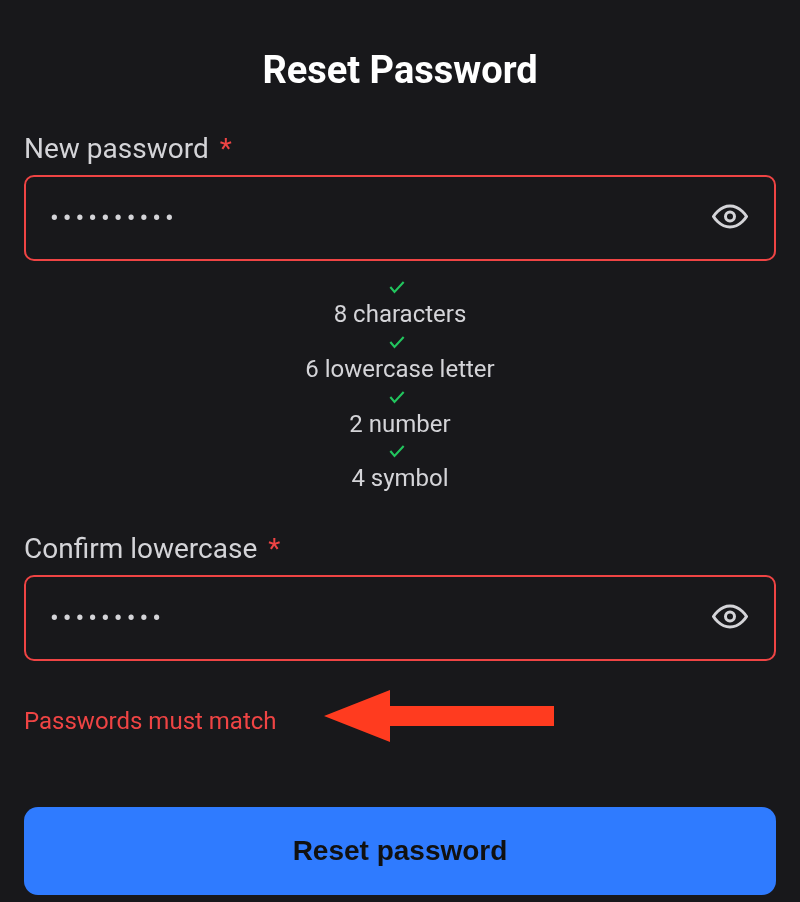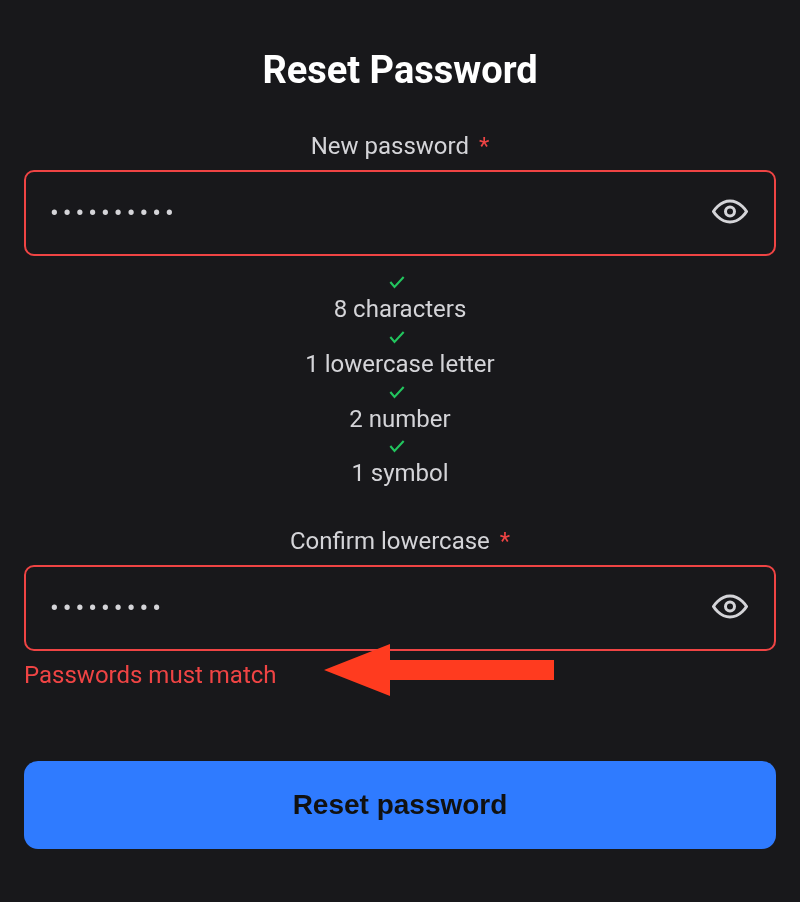--- a/index.html
+++ b/index.html
@@ -24,24 +24,23 @@
       font-weight: 700;
       text-align: center;
       margin-top: 24px;
       margin-bottom: 40px;
     }
     .field-group {
       margin-bottom: 16px;
     }
     .field-label {
       color: #d4d4d8;
-      font-size: 24px;
+      font-size: 28px;
       margin-bottom: 10px;
       display: block;
-      text-align: center;
     }
     .field-label .req {
       color: #ef4444;
       margin-left: 4px;
     }
     .input-wrap {
       position: relative;
       width: 100%;
     }
     .text-input {
@@ -109,20 +108,21 @@
     }
     .error-text {
       color: #ef4444;
       font-size: 24px;
       margin-top: 10px;
     }
     .error-row {
       position: relative;
       display: flex;
       align-items: flex-end;
+      margin-top: 36px;
     }
     .arrow-annot {
       position: absolute;
       left: 300px;
       top: 50%;
       transform: translateY(-50%);
       display: flex;
       align-items: center;
       pointer-events: none;
     }
@@ -178,37 +178,37 @@
           </svg>
         </span>
       <span>8 characters</span>
     </div>
     <div class="req-item">
       <span class="req-check">
           <svg viewBox="0 0 24 24">
             <polyline points="4 12 9 18 20 6"></polyline>
           </svg>
         </span>
-      <span>1 lowercase letter</span>
+      <span>6 lowercase letter</span>
     </div>
     <div class="req-item">
       <span class="req-check">
           <svg viewBox="0 0 24 24">
             <polyline points="4 12 9 18 20 6"></polyline>
           </svg>
         </span>
       <span>2 number</span>
     </div>
     <div class="req-item">
       <span class="req-check">
           <svg viewBox="0 0 24 24">
             <polyline points="4 12 9 18 20 6"></polyline>
           </svg>
         </span>
-      <span>1 symbol</span>
+      <span>4 symbol</span>
     </div>
   </div>
 
   
   <div class="field-group">
     <label class="field-label">
       <span>Confirm lowercase</span>
       <span class="req">*</span>
     </label>
     <div class="input-wrap">

